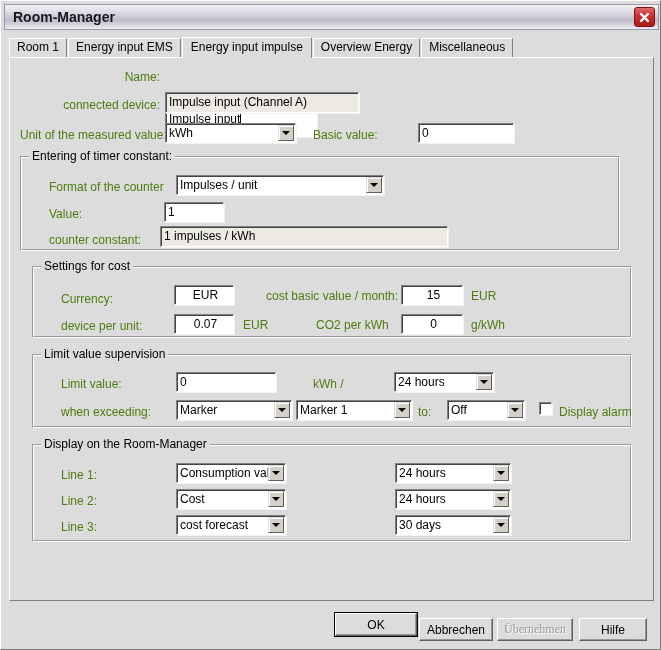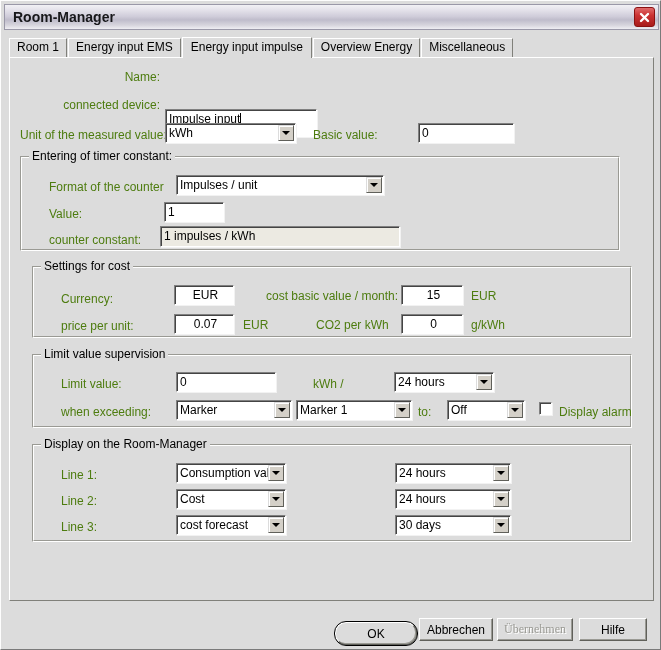--- a/index.html
+++ b/index.html
@@ -249,20 +249,21 @@
     <div class="tab">Overview Energy</div>
     <div class="tab">Miscellaneous</div>
   </div>
 
   <div class="tabpage">
 
     <div class="lbl right" style="left:20px; top:12px; width:130px;">Name:</div>
     <div class="tf" style="left:155px; top:7px; width:152px; height:28px;margin-top:44px;"><span>Impulse input</span><span class="caret"></span></div>
 
     <div class="lbl right" style="left:20px; top:40px; width:130px;">connected device:</div>
+    <div class="tf disabled" style="left:155px; top:34px; width:194px; height:21px;">Impulse input  (Channel A)</div>
 
     <div class="lbl right" style="left:10px; top:70px; width:140px;">Unit of the measured value:</div>
     <div class="combo" style="left:155px; top:65px; width:131px; height:20px;">
       <span>kWh</span>
       <span class="arrow">
           <i></i>
         </span>
     </div>
 
     <div class="lbl" style="left:303px; top:70px;">Basic value:</div>
@@ -277,35 +278,35 @@
         <span>Impulses / unit</span>
         <span class="arrow">
             <i></i>
           </span>
       </div>
 
       <div class="lbl" style="left:28px; top:50px;">Value:</div>
       <div class="tf" style="left:143px; top:45px; width:60px; height:20px;">1</div>
 
       <div class="lbl" style="left:28px; top:76px;">counter constant:</div>
-      <div class="tf disabled" style="left:139px; top:69px; width:240px; height:21px;">1 impulses / kWh</div>
+      <div class="tf disabled" style="left:139px; top:69px; width:288px; height:21px;">1 impulses / kWh</div>
     </div>
 
     <div class="group" style="left:22px; top:208px; width:600px; height:72px;text-align:center;">
       <div class="inner"></div>
       <div class="group-title">Settings for cost</div>
 
       <div class="lbl" style="left:28px; top:25px;">Currency:</div>
       <div class="tf" style="left:141px; top:18px; width:60px; height:20px;">EUR</div>
 
       <div class="lbl" style="left:233px; top:22px;">cost basic value / month:</div>
       <div class="tf" style="left:368px; top:18px; width:62px; height:20px;">15</div>
       <div class="lbl" style="left:438px; top:22px;">EUR</div>
 
-      <div class="lbl" style="left:28px; top:52px;">price per unit:</div>
+      <div class="lbl" style="left:28px; top:52px;">device per unit:</div>
       <div class="tf" style="left:141px; top:47px; width:60px; height:20px;">0.07</div>
       <div class="lbl" style="left:210px; top:51px;">EUR</div>
 
       <div class="lbl" style="left:283px; top:51px;">CO2 per kWh</div>
       <div class="tf" style="left:368px; top:47px; width:62px; height:20px;">0</div>
       <div class="lbl" style="left:438px; top:51px;">g/kWh</div>
     </div>
 
     <div class="group" style="left:22px; top:296px; width:600px; height:74px;">
       <div class="inner"></div>
@@ -388,19 +389,19 @@
         <span>30 days</span>
         <span class="arrow">
             <i></i>
           </span>
       </div>
     </div>
 
   </div>
 
   <div class="btnrow">
-    <div class="btn default" style="left:334px; top:16px; width:82px;border-radius:11px;">OK</div>
+    <div class="btn default" style="left:334px; top:7px; width:82px;">OK</div>
     <div class="btn" style="left:418px; top:12px; width:74px;">Abbrechen</div>
     <div class="btn disabled" style="left:496px; top:12px; width:76px;font-family:Liberation Serif, serif;">Übernehmen</div>
     <div class="btn" style="left:578px; top:12px; width:68px;">Hilfe</div>
   </div>
 
 </div>
 
 </body></html>

